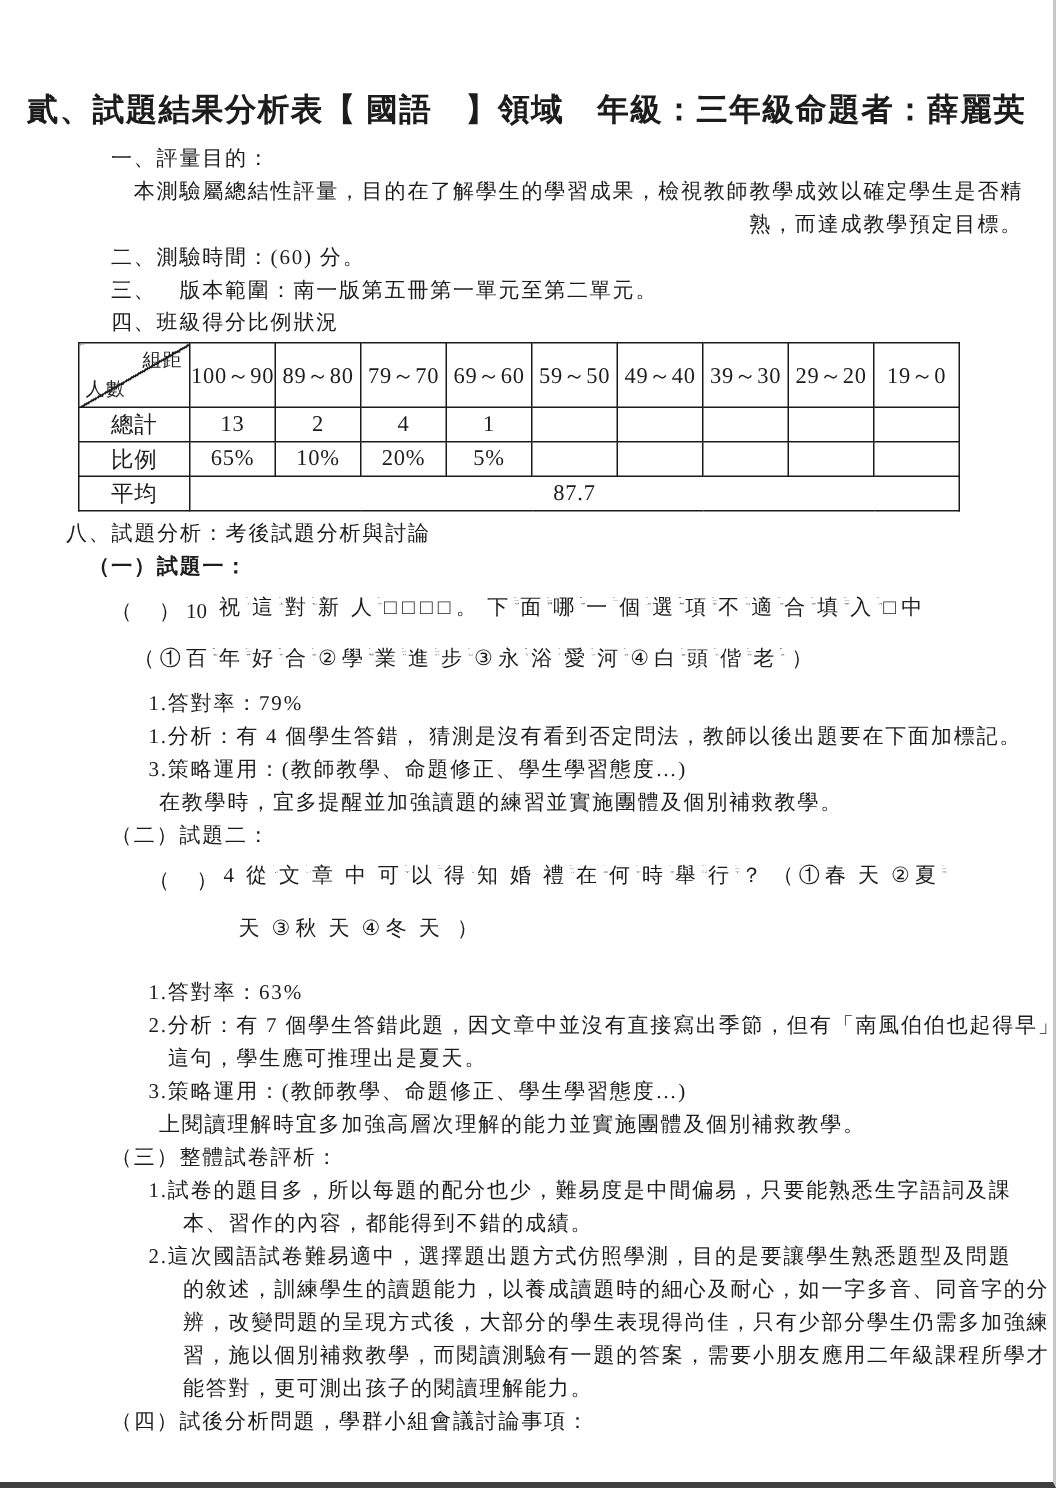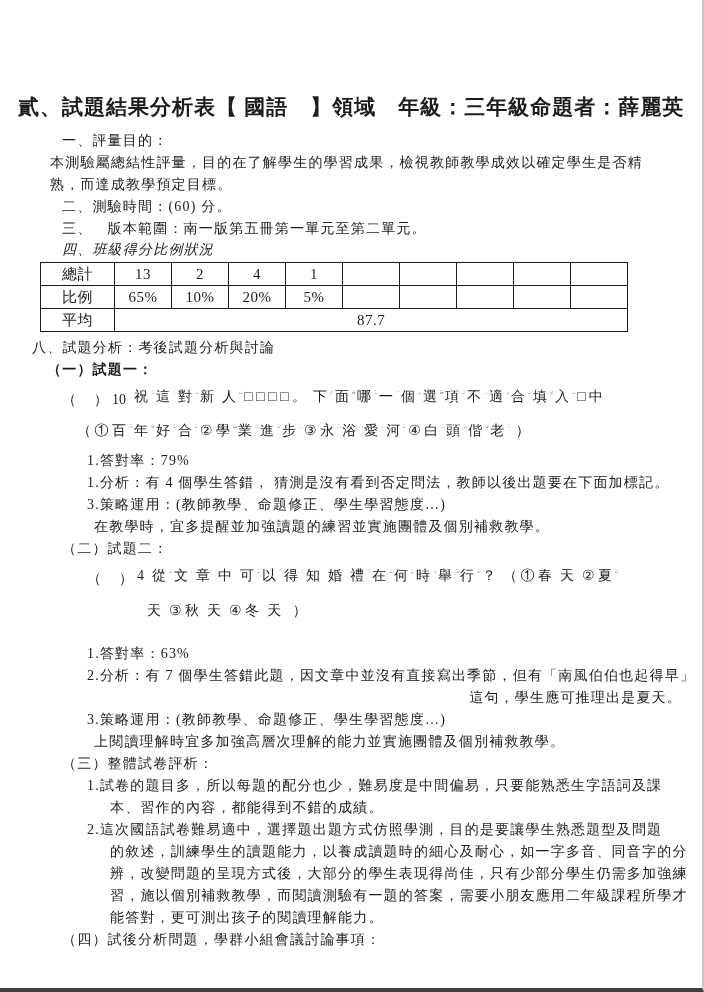--- a/index.html
+++ b/index.html
@@ -8,46 +8,46 @@
     width:704px;height:992px;
     background:#ffffff;
     color:#1c1c1c;
     font-family:"Liberation Serif","DejaVu Serif",serif;
     box-sizing:border-box;
     border-right:2px solid #c9c9c9;
     border-bottom:4px solid #404040;
     overflow:hidden;
   }
   .title{
-    padding-top:92px;
+    padding-top:58px;
     text-align:center;
     font-size:21px;
     font-weight:bold;
     letter-spacing:1px;
     line-height:30px;
     white-space:nowrap;
   }
-  .content{padding-left:32px;padding-right:20px;padding-top:8px;}
+  .content{padding-left:44px;padding-right:20px;padding-top:8px;}
   .ln{
     font-size:14px;
     line-height:22px;
     letter-spacing:1.2px;
     white-space:nowrap;
   }
   .bold{font-weight:bold;}
   
   .in-sec{margin-left:30px;}    
-  .in-par{margin-left:18px;}    
+  .in-par{margin-left:18px;text-align:right;}    
   .in-h8{margin-left:0px;}      
   .in-sub{margin-left:15px;font-family:Liberation Mono, monospace;}    
   .in-q{margin-left:30px;}      
   .in-opt{margin-left:45px;}    
   .in-item{margin-left:55px;}   
   .in-det{margin-left:62px;}    
-  .in-cont{margin-left:68px;text-align:right;}   
+  .in-cont{margin-left:68px;}   
   .in-cont2{margin-left:78px;}  
   .in-q2{margin-left:55px;}     
   .in-q2c{margin-left:115px;}   
 
   
   table.score{
     border-collapse:collapse;
     table-layout:fixed;
     width:588px;
     margin-left:8px;
@@ -100,36 +100,51 @@
 
   <div class="title">貳、試題結果分析表【 國語　】領域　年級：三年級命題者：薛麗英</div>
 
   <div class="content">
 
     <div class="ln in-sec">一、評量目的：</div>
     <div class="ln in-par">本測驗屬總結性評量，目的在了解學生的學習成果，檢視教師教學成效以確定學生是否精</div>
     <div class="ln in-par">熟，而達成教學預定目標。</div>
     <div class="ln in-sec">二、測驗時間：(60) 分。</div>
     <div class="ln in-sec">三、　版本範圍：南一版第五冊第一單元至第二單元。</div>
-    <div class="ln in-sec" style="line-height:20px;font-style:italic;">四、班級得分比例狀況</div>
+    <div class="ln in-sec" style="line-height:20px;">四、班級得分比例狀況</div>
 
     <table class="score">
       <colgroup>
         <col style="width:74px">
         <col>
           <col>
           <col>
           <col>
           <col>
           <col>
           <col>
           <col>
           <col>
       </colgroup>
       <tbody>
+          <tr class="hdr">
+        <td class="corner">
+          <span class="tr">組距</span>
+          <span class="bl">人數</span>
+        </td>
+        <td>100～90</td>
+        <td>89～80</td>
+        <td>79～70</td>
+        <td>69～60</td>
+        <td>59～50</td>
+        <td>49～40</td>
+        <td>39～30</td>
+        <td>29～20</td>
+        <td>19～0</td>
+      </tr>
       <tr>
         <td class="cjk">總計</td>
         <td>13</td>
         <td>2</td>
         <td>4</td>
         <td>1</td>
         <td></td>
         <td></td>
         <td></td>
         <td></td>

